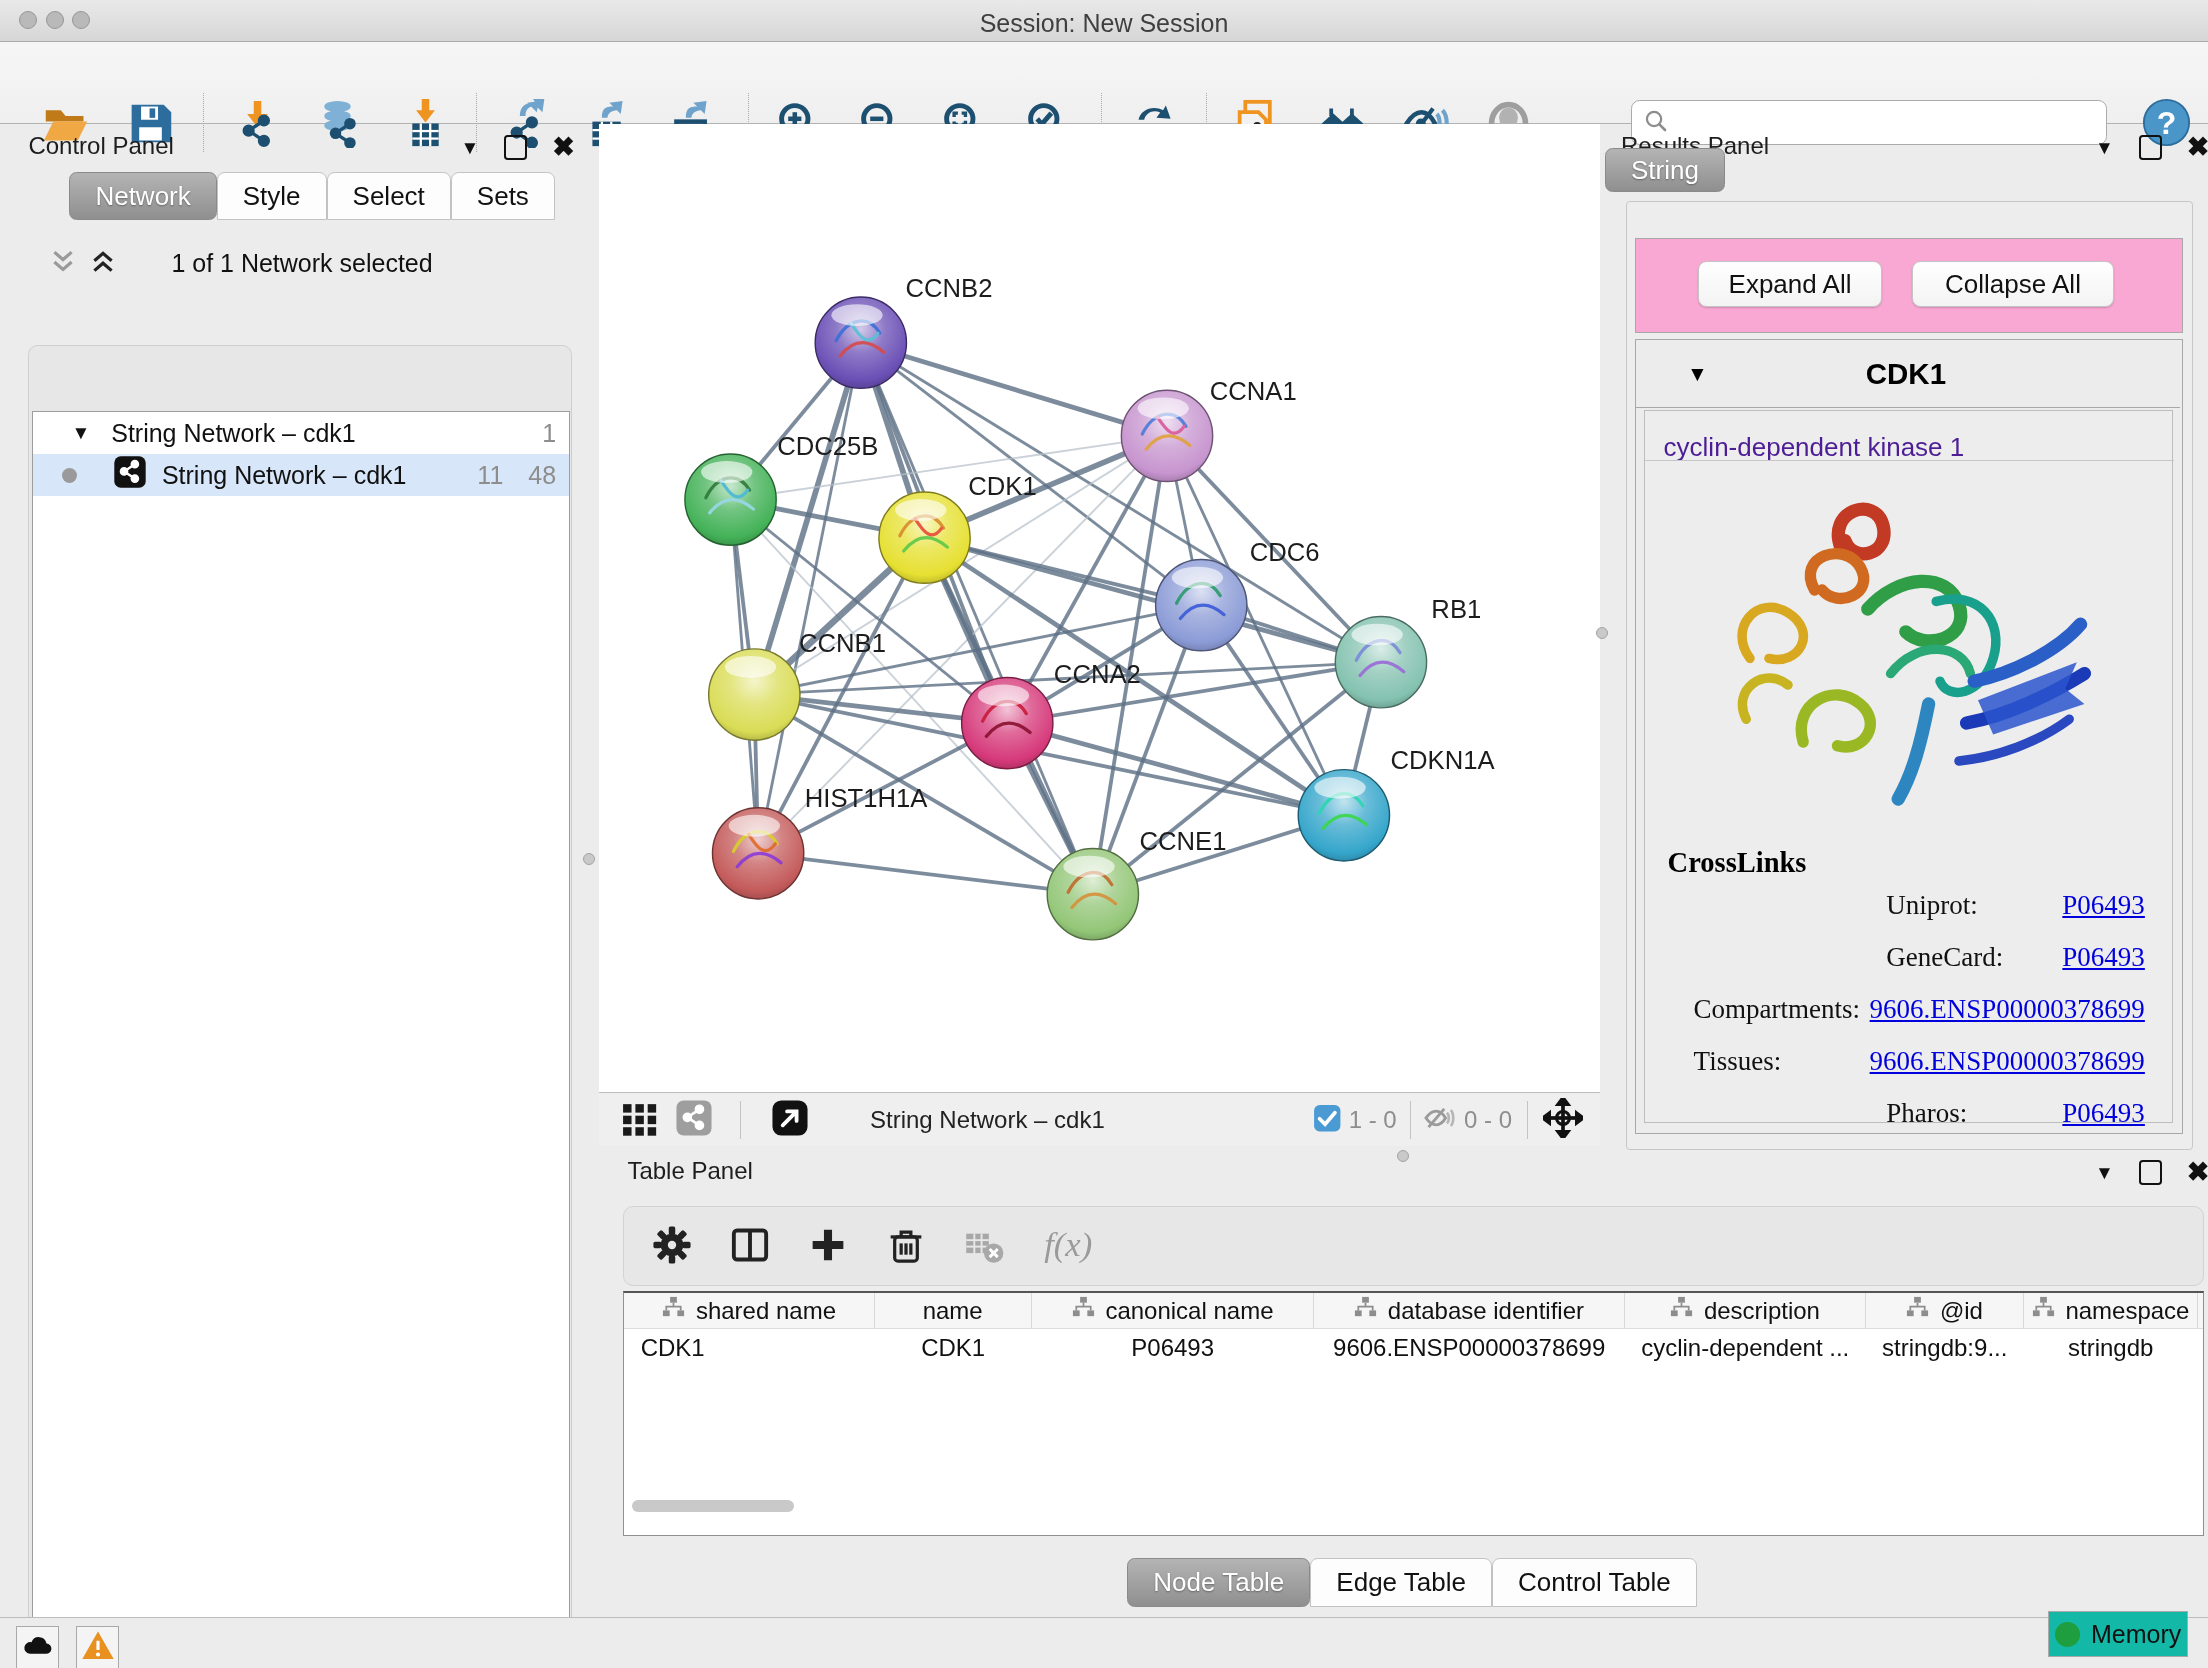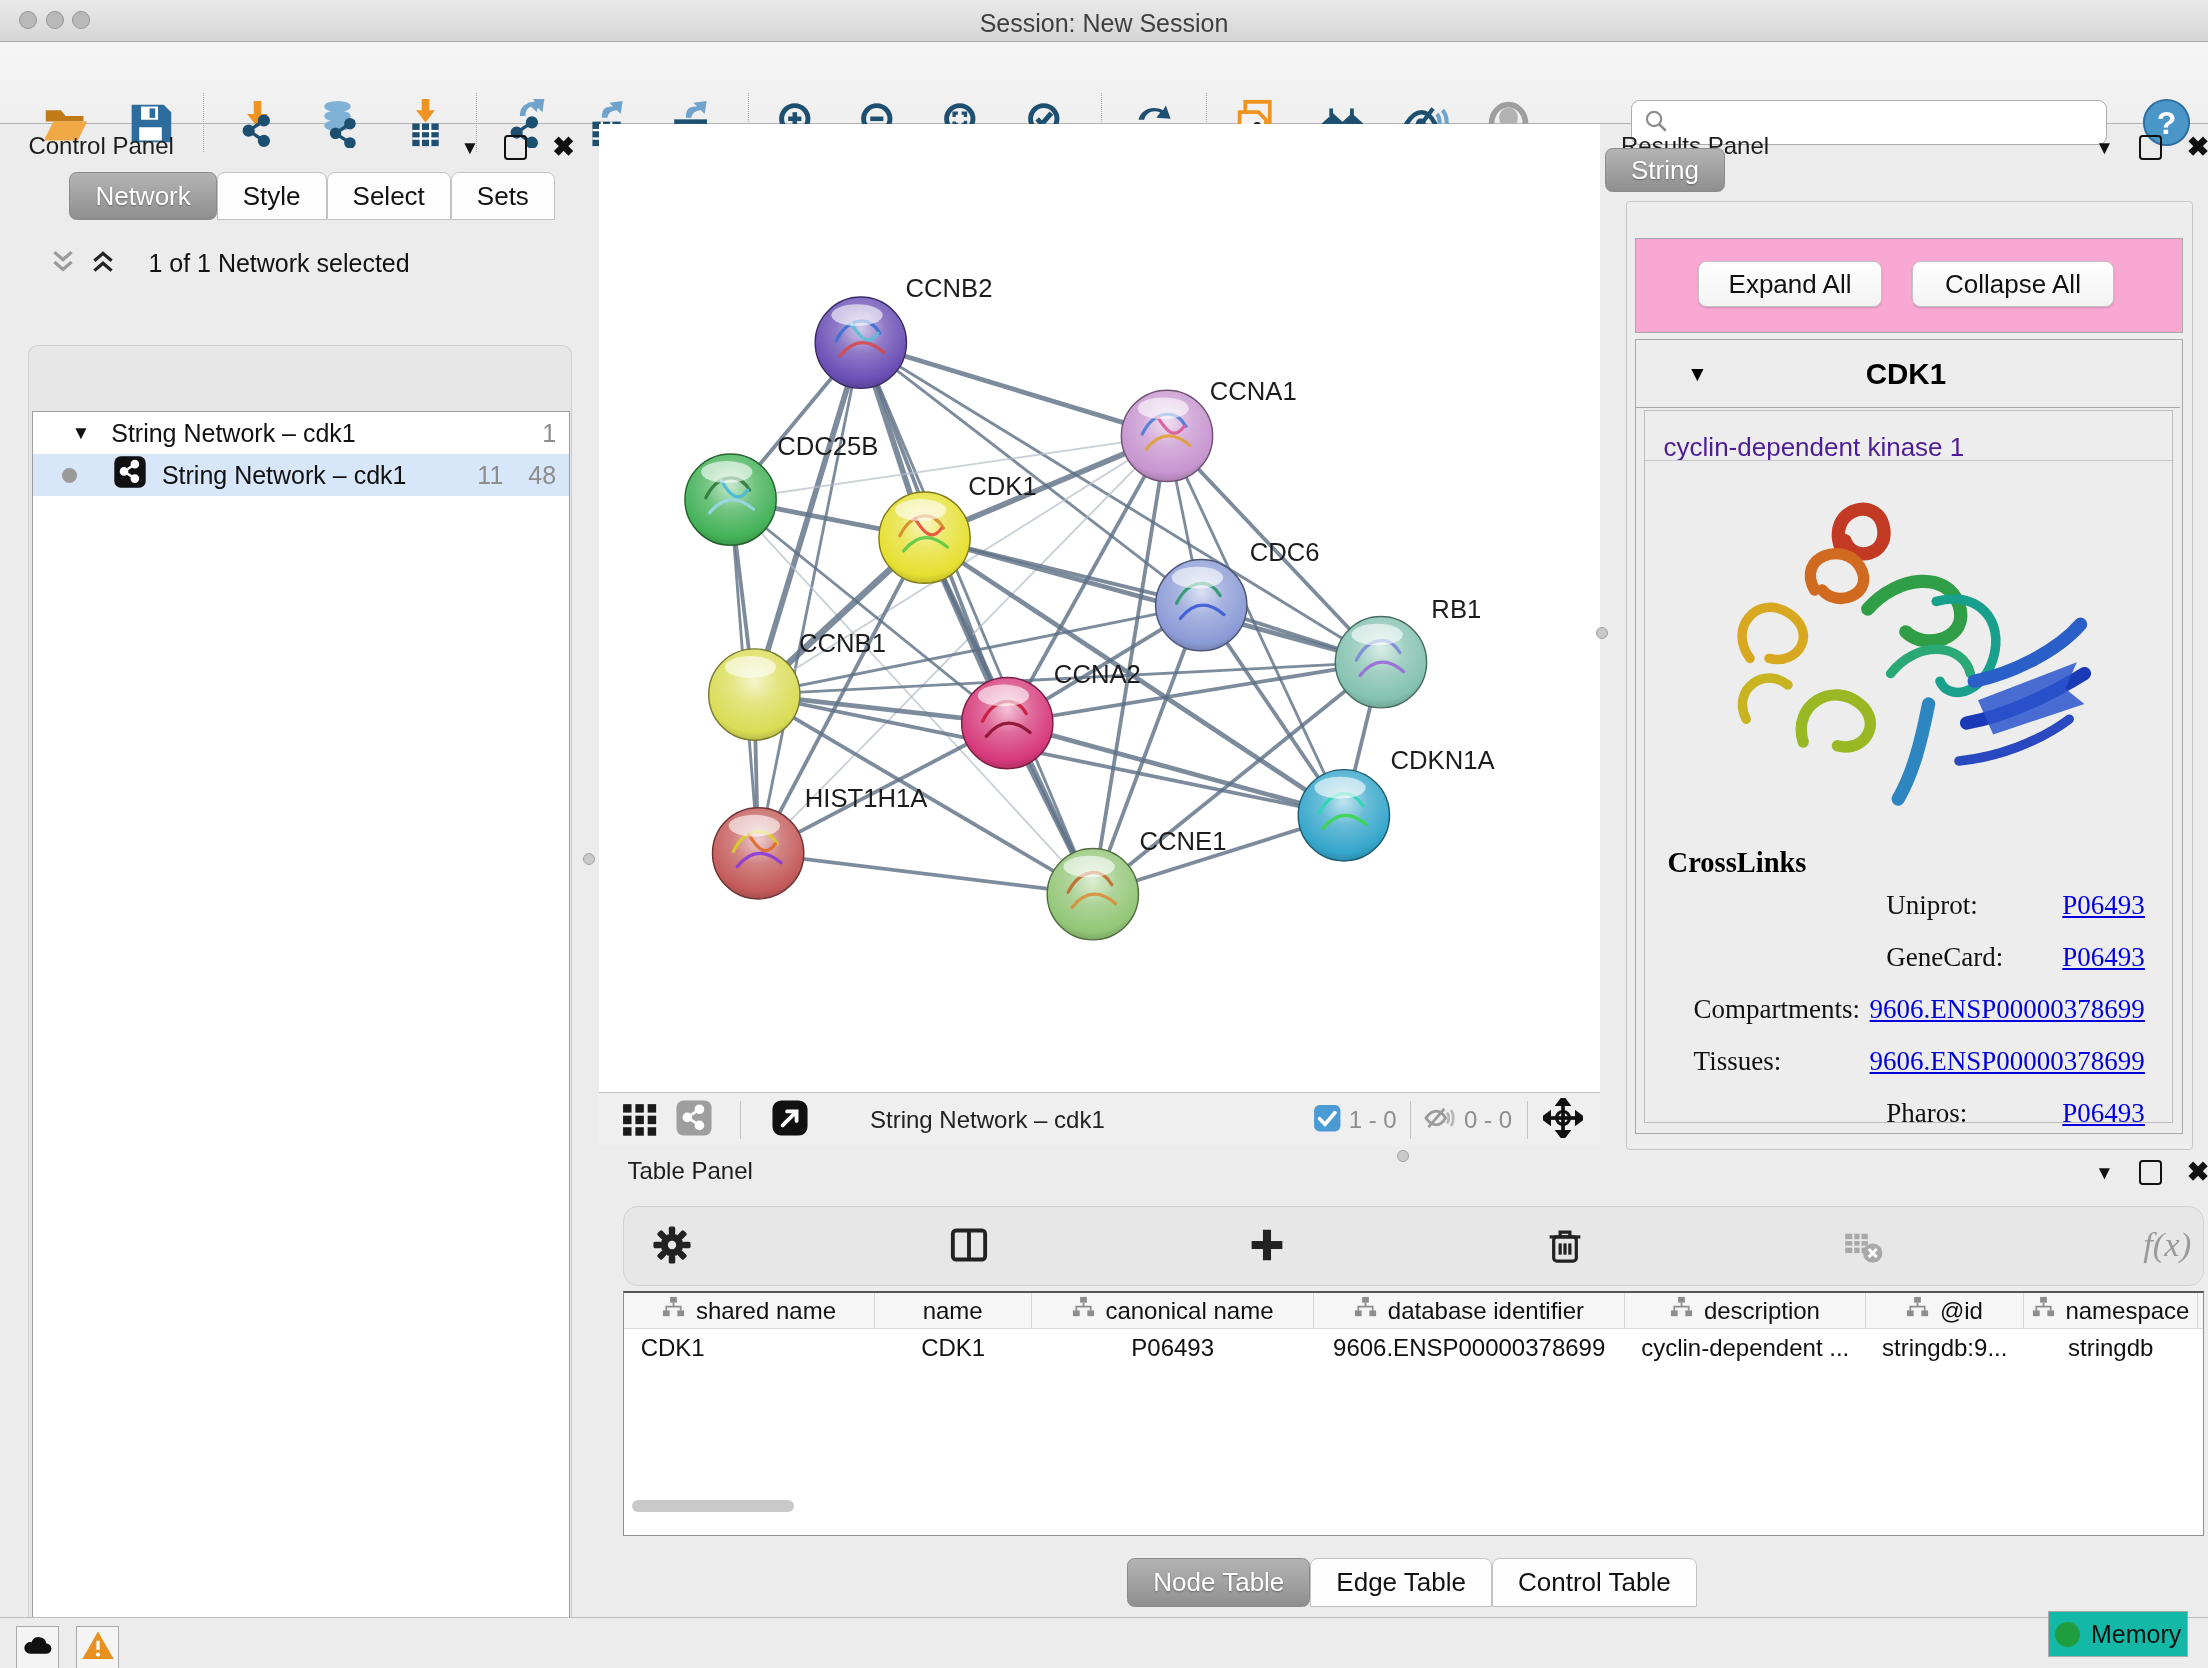--- a/index.html
+++ b/index.html
@@ -57,21 +57,21 @@
   #rp-expand-box { left:30px; top:114px; width:548px; height:95px; background:#f9a8d4; border:1.9px solid #a8a8a8; }
   .white-btn { background:linear-gradient(#ffffff,#f3f3f3); border:1px solid #c4c4c4; border-radius:8.6px; height:46px; font-size:26px; color:#111; display:flex; align-items:center; justify-content:center; box-shadow:0 1px 1.9px rgba(0,0,0,.18); }
   #rp-protein-box { left:30px; top:215px; width:548px; height:795px; background:#ececec; border:1.9px solid #a8a8a8; }
   #crosslinks { font-family:"Liberation Serif", serif; }
   .cl-row { display:flex; font-size:27px;justify-content:flex-end; }
   .cl-label { width:176px; color:#111; }
   .cl-link { text-decoration:underline; }
 
   
   #table-panel { left:616px; top:1146px; width:1592px; height:463px; }
-  #tp-toolbar { left:6.7px; top:60px; width:1581px; height:80px; background:#e7e7e7; border:1px solid #d2d2d2; border-radius:15px; display:flex; align-items:center; gap:36px; padding-left:27px;justify-content:space-between; }
+  #tp-toolbar { left:6.7px; top:60px; width:1581px; height:80px; background:#e7e7e7; border:1px solid #d2d2d2; border-radius:10px; display:flex; align-items:center; gap:36px; padding-left:27px; }
   #tp-toolbar svg { width:42px; height:42px; }
   #tp-table { left:6.7px; top:145px; width:1581px; height:245px; background:#fff; border:1px solid #8f8f8f; border-top:2.9px solid #555; }
   .th-row { display:flex; height:36px; background:#f6f6f6; border-bottom:1px solid #dcdcdc; }
   .th { display:flex; align-items:center; justify-content:center; gap:9.5px; font-size:24px; color:#111; border-right:1px solid #d8d8d8; overflow:hidden; white-space:nowrap; }
   .td-row { display:flex; height:38px; }
   .td { display:flex; align-items:center; justify-content:center; font-size:24px; color:#111; overflow:hidden; white-space:nowrap; }
   .td:first-child { justify-content:flex-start; padding-left:17px; }
   #tp-hscroll { left:16px; top:354px; width:162px; height:12.4px; background:#c9c9c9; border-radius:6.7px; }
   #tp-tabs { left:0; top:412px; width:1592px; display:flex; justify-content:center; }
 
@@ -305,21 +305,21 @@
           <path d="M6 5 l7 6 7-6"></path>
           <path d="M6 13 l7 6 7-6"></path>
         </g>
       </svg></div>
   <div class="abs" style="left:76px; top:122px"><svg width="32" height="32" viewBox="0 0 26 26">
         <g fill="none" stroke="#222" stroke-width="2.6">
           <path d="M6 12 l7-6 7 6"></path>
           <path d="M6 20 l7-6 7 6"></path>
         </g>
       </svg></div>
-  <div class="abs" style="left:137px; top:125px; font-size:25px; color:#111">1 of 1 Network selected</div>
+  <div class="abs" style="left:160px; top:125px; font-size:25px; color:#111">1 of 1 Network selected</div>
   <div class="abs" style="left:511px; top:118px"><svg viewBox="0 0 26 26">
         <rect x="11" y="1.5" width="4" height="5" rx="1" fill="#222" transform="rotate(0 13 13)"></rect>
         <rect x="11" y="1.5" width="4" height="5" rx="1" fill="#222" transform="rotate(45 13 13)"></rect>
         <rect x="11" y="1.5" width="4" height="5" rx="1" fill="#222" transform="rotate(90 13 13)"></rect>
         <rect x="11" y="1.5" width="4" height="5" rx="1" fill="#222" transform="rotate(135 13 13)"></rect>
         <rect x="11" y="1.5" width="4" height="5" rx="1" fill="#222" transform="rotate(180 13 13)"></rect>
         <rect x="11" y="1.5" width="4" height="5" rx="1" fill="#222" transform="rotate(225 13 13)"></rect>
         <rect x="11" y="1.5" width="4" height="5" rx="1" fill="#222" transform="rotate(270 13 13)"></rect>
         <rect x="11" y="1.5" width="4" height="5" rx="1" fill="#222" transform="rotate(315 13 13)"></rect>
         <circle cx="13" cy="13" r="7" fill="#222"></circle>

